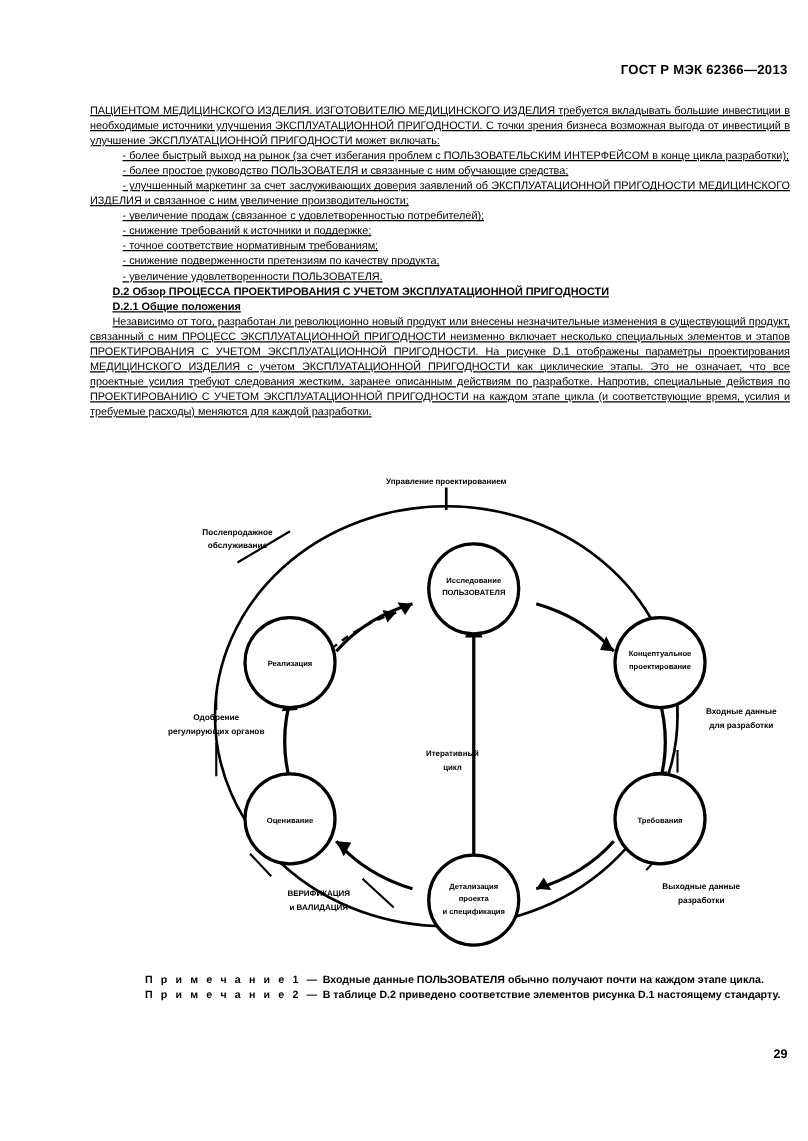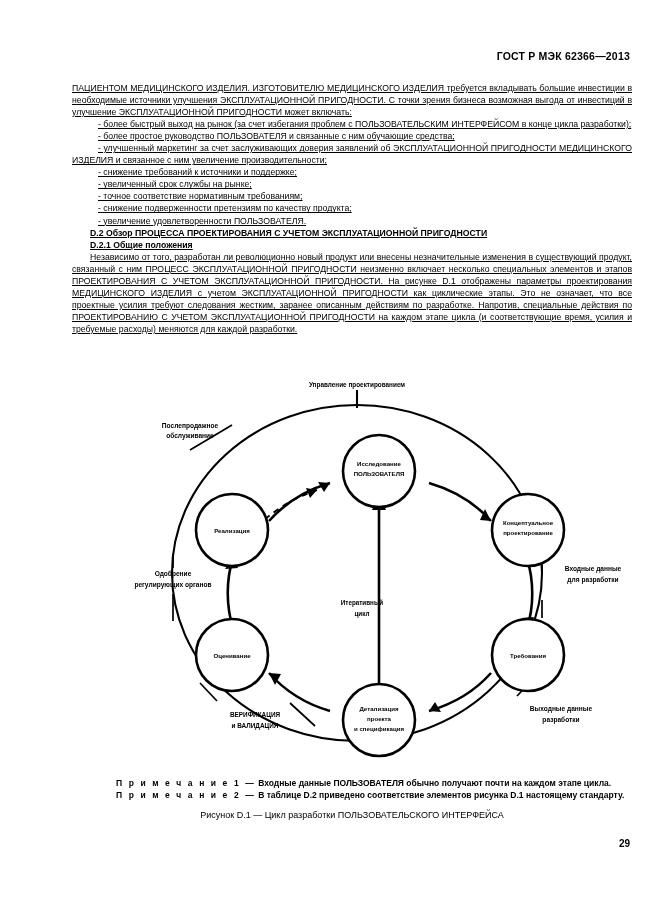--- a/index.html
+++ b/index.html
@@ -123,22 +123,22 @@
 
 <div class="page">
 
   <div class="header">ГОСТ Р МЭК 62366—2013</div>
 
   <div class="body-text">
     <p class="p-indent">ПАЦИЕНТОМ МЕДИЦИНСКОГО ИЗДЕЛИЯ. ИЗГОТОВИТЕЛЮ МЕДИЦИНСКОГО ИЗДЕЛИЯ требуется вкладывать большие инвестиции в необходимые источники улучшения ЭКСПЛУАТАЦИОННОЙ ПРИГОДНОСТИ. С точки зрения бизнеса возможная выгода от инвестиций в улучшение ЭКСПЛУАТАЦИОННОЙ ПРИГОДНОСТИ может включать:</p>
     <p class="hang0">- более быстрый выход на рынок (за счет избегания проблем с ПОЛЬЗОВАТЕЛЬСКИМ ИНТЕРФЕЙСОМ в конце цикла разработки);</p>
     <p class="hang0">- более простое руководство ПОЛЬЗОВАТЕЛЯ и связанные с ним обучающие средства;</p>
     <p class="hang0">- улучшенный маркетинг за счет заслуживающих доверия заявлений об ЭКСПЛУАТАЦИОННОЙ ПРИГОДНОСТИ МЕДИЦИНСКОГО ИЗДЕЛИЯ и связанное с ним увеличение производительности;</p>
+    <p class="hang0">- увеличение продаж (связанное с удовлетворенностью потребителей);</p>
     <p class="hang0">- снижение требований к источники и поддержке;</p>
-    <p class="hang0">- увеличенный срок службы на рынке;</p>
     <p class="hang0">- точное соответствие нормативным требованиям;</p>
     <p class="hang0">- снижение подверженности претензиям по качеству продукта;</p>
     <p class="hang0">- увеличение удовлетворенности ПОЛЬЗОВАТЕЛЯ.</p>
     <p class="heading">D.2 Обзор ПРОЦЕССА ПРОЕКТИРОВАНИЯ С УЧЕТОМ ЭКСПЛУАТАЦИОННОЙ ПРИГОДНОСТИ</p>
     <p class="heading2">D.2.1 Общие положения</p>
     <p class="p-first">Независимо от того, разработан ли революционно новый продукт или внесены незначительные изменения в существующий продукт, связанный с ним ПРОЦЕСС ЭКСПЛУАТАЦИОННОЙ ПРИГОДНОСТИ неизменно включает несколько специальных элементов и этапов ПРОЕКТИРОВАНИЯ С УЧЕТОМ ЭКСПЛУАТАЦИОННОЙ ПРИГОДНОСТИ. На рисунке D.1 отображены параметры проектирования МЕДИЦИНСКОГО ИЗДЕЛИЯ с учетом ЭКСПЛУАТАЦИОННОЙ ПРИГОДНОСТИ как циклические этапы. Это не означает, что все проектные усилия требуют следования жестким, заранее описанным действиям по разработке. Напротив, специальные действия по ПРОЕКТИРОВАНИЮ С УЧЕТОМ ЭКСПЛУАТАЦИОННОЙ ПРИГОДНОСТИ на каждом этапе цикла (и соответствующие время, усилия и требуемые расходы) меняются для каждой разработки.</p>
   </div>
 
   <div class="figure">
     <svg width="560" height="390" viewBox="0 0 560 390" xmlns="http://www.w3.org/2000/svg">
@@ -231,17 +231,16 @@
 
   <div class="notes">
     <p>
       <span class="note-label">П р и м е ч а н и е  1 —</span><span> Входные данные ПОЛЬЗОВАТЕЛЯ обычно получают почти на каждом этапе цикла.</span>
     </p>
     <p>
       <span class="note-label">П р и м е ч а н и е  2 —</span><span> В таблице D.2 приведено соответствие элементов рисунка D.1 настоящему стандарту.</span>
     </p>
   </div>
 
-  <div class="fig-caption">Рисунок D.1 — Цикл разработки ПОЛЬЗОВАТЕЛЬСКОГО ИНТЕРФЕЙСА</div>
 
   <div class="page-num">29</div>
 
 </div>
 
 </body></html>

